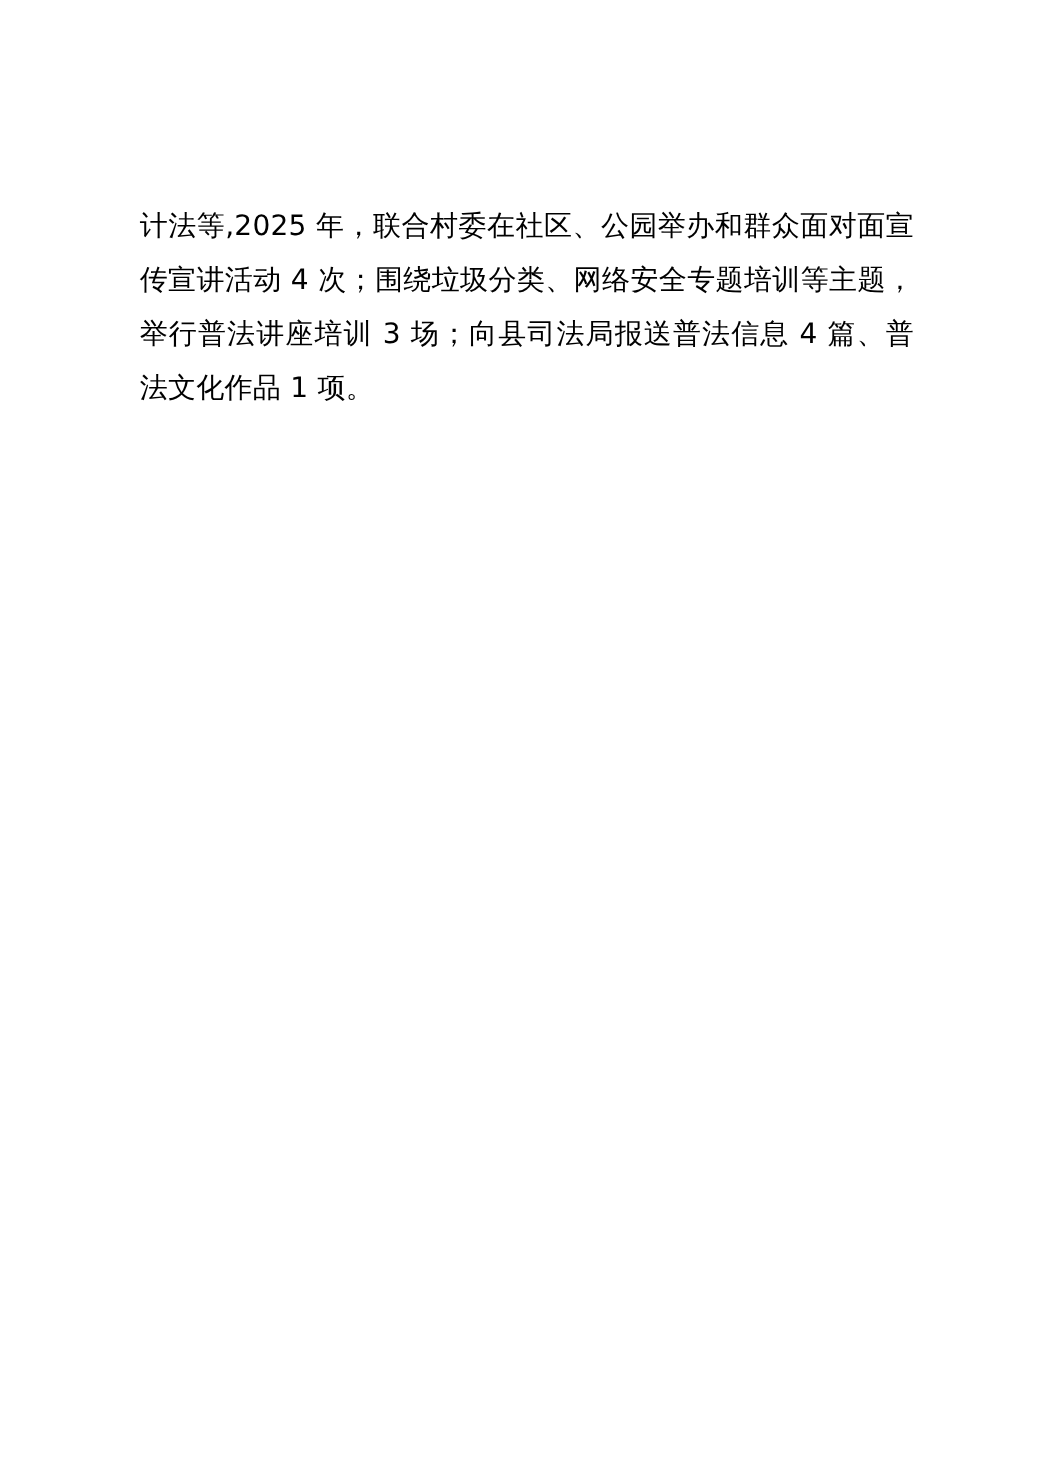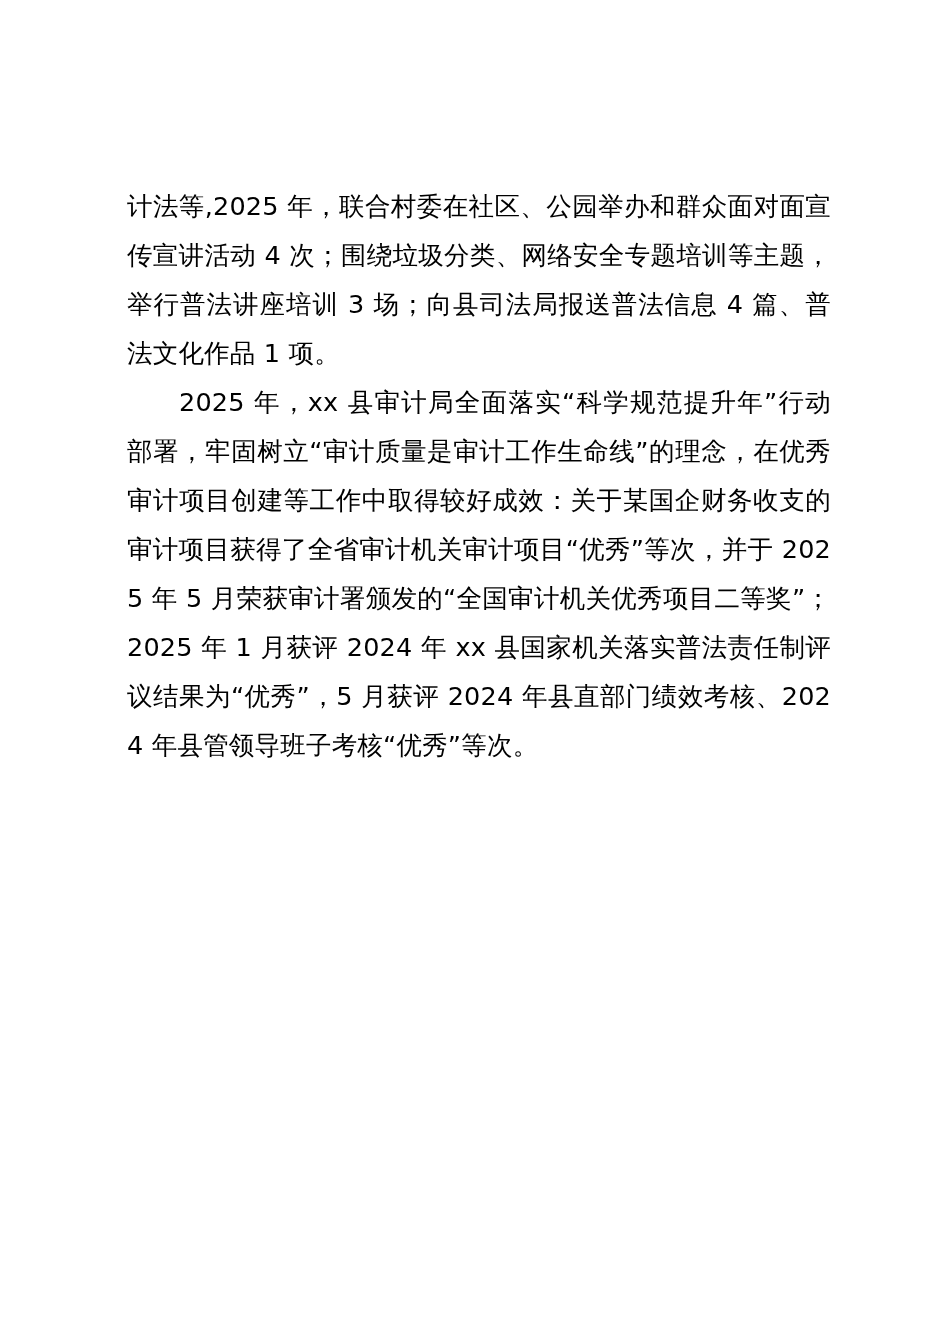--- a/index.html
+++ b/index.html
@@ -46,15 +46,14 @@
       text-indent: 30px;
       letter-spacing: 0px;
     }
   </style>
 </head>
 <body>
 
 <div class="page">
   <div class="content">
     <p class="para">计法等,2025 年，联合村委在社区、公园举办和群众面对面宣传宣讲活动 4 次；围绕垃圾分类、网络安全专题培训等主题，举行普法讲座培训 3 场；向县司法局报送普法信息 4 篇、普法文化作品 1 项。</p>
-    <p class="para indent">2025 年，xx 县审计局全面落实“科学规范提升年”行动部署，牢固树立“审计质量是审计工作生命线”的理念，在优秀审计项目创建等工作中取得较好成效：关于某国企财务收支的审计项目获得了全省审计机关审计项目“优秀”等次，并于 2025 年 5 月荣获审计署颁发的“全国审计机关优秀项目二等奖”；2025 年 1 月获评 2024 年 xx 县国家机关落实普法责任制评议结果为“优秀”，5 月获评 2024 年县直部门绩效考核、2024 年县管领导班子考核“优秀”等次。</p>
   </div>
 </div>
 
 </body></html>

